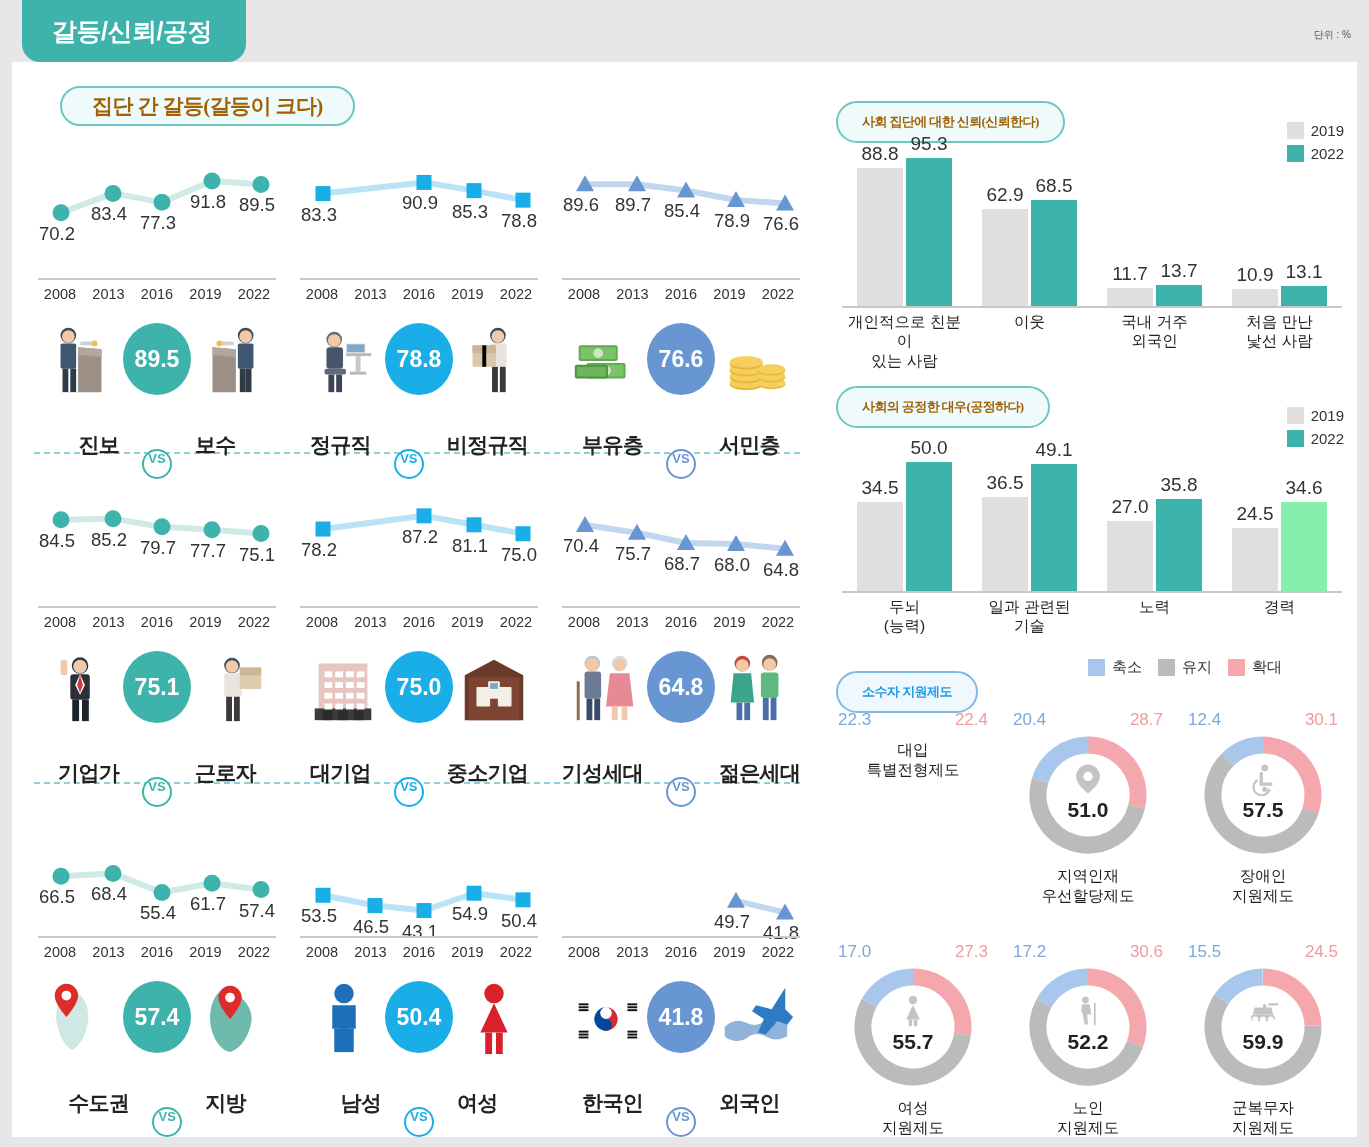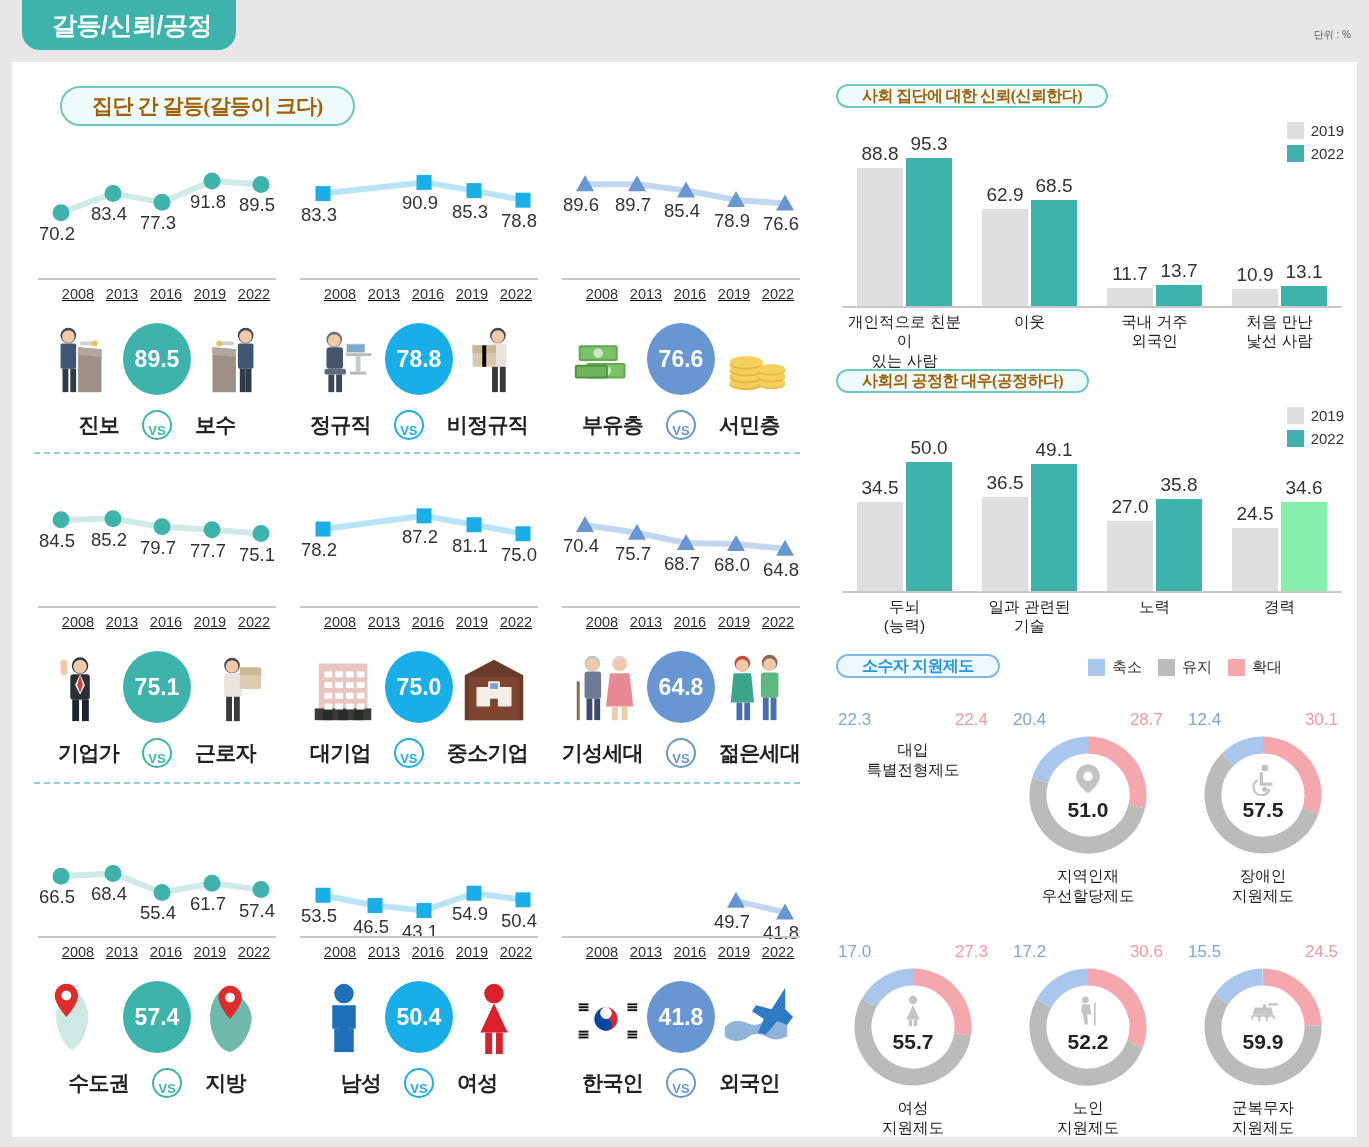--- a/index.html
+++ b/index.html
@@ -6,21 +6,21 @@
   body {
     width: 1369px; height: 1147px;
     background: #e8e6e6;
     font-family: "Liberation Sans", "DejaVu Sans", sans-serif;
     overflow: hidden;
     position: relative;
   }
   
   .header { position: absolute; top: 0; left: 0; width: 1369px; height: 62px; background: #e8e6e6; }
   .header-tab {
-    position: absolute; left: 22px; top: 0; height: 50px; padding: 0 24px 0 30px;
+    position: absolute; left: 22px; top: 0; height: 62px; padding: 0 34px 0 30px;
     background: #3eb3ac; border-radius: 0 0 18px 18px;
     display: flex; align-items: center;
   }
   .header-tab-label { color: #fff; font-size: 25px; font-weight: bold; letter-spacing: -0.5px; }
   .unit-label { position: absolute; right: 18px; top: 28px; font-size: 10px; color: #555; }
 
   
   .canvas {
     position: absolute; top: 62px; left: 12px;
     width: 1345px; height: 1075px;
@@ -47,55 +47,55 @@
 
   .cell { position: absolute; top: 0; width: 250px; height: 300px; }
   .cell.c1 { left: 10px; }
   .cell.c2 { left: 272px; }
   .cell.c3 { left: 534px; }
 
   
   .chart-box { position: relative; width: 250px; height: 140px; }
   .chart-svg { position: absolute; left: 0; top: 0; }
   .axis-line { position: absolute; left: 6px; top: 140px; width: 238px; height: 1.5px; background: #c8c8c8; }
-  .years { position: absolute; left: 0; top: 148px; width: 250px; display: flex; justify-content: flex-end; padding: 0 6px; text-decoration: underline; }
+  .years { position: absolute; left: 0; top: 148px; width: 250px; display: flex; justify-content: space-between; padding: 0 6px; }
   .year { font-size: 14.5px; color: #333; font-weight: 500; width: 44px; text-align: center; }
   .pt-label { position: absolute; font-size: 18.5px; color: #333; font-weight: 500; white-space: nowrap; }
 
   
   .icon-row { position: absolute; left: 0; top: 180px; width: 250px; height: 82px; display: flex; align-items: center; justify-content: center; gap: 2px; }
   .big-circle {
     width: 68px; height: 72px; border-radius: 50%;
     display: flex; align-items: center; justify-content: center;
     color: #fff; font-size: 23px; font-weight: bold; flex: none; z-index: 3;
   }
   .side-icon { width: 78px; height: 80px; flex: none; display: flex; align-items: center; justify-content: center; }
   .vs-row { position: absolute; left: 0; top: 272px; width: 250px; display: flex; align-items: center; justify-content: center; gap: 23px; }
   .vs-text { font-size: 21px; font-weight: bold; color: #222; letter-spacing: -0.7px; }
   .vs-badge {
     width: 30px; height: 30px; border-radius: 50%;
-    display: flex; align-items: flex-end; justify-content: center;
-    font-size: 13px; font-weight: bold; color: #fff; flex: none;
+    display: flex; align-items: flex-start; justify-content: center;
+    font-size: 13px; font-weight: bold; color: #fff; flex: none; margin-top: 39px;
   }
   .vs-badge.hollow { background: #fff; border: 2.5px solid currentColor; }
   .vs-badge.hollow span { font-size: 13px; font-weight: bold; }
 
   .dash-div { position: absolute; left: 12px; width: 766px; height: 0; border-top: 2px dashed #8ecfd8; }
   .dash-div.d1 { top: 378px; }
   .dash-div.d2 { top: 708px; }
 
   
   .right-panel { position: absolute; left: 808px; top: 12px; width: 530px; height: 1055px; }
 
   .rsection { position: absolute; left: 0; width: 530px; }
   .rs1 { top: 10px; height: 265px; }
   .rs2 { top: 295px; height: 265px; }
   .rs3 { top: 580px; height: 470px; }
 
-  .r-title { position: absolute; left: 16px; top: 0; height: 24px; padding: 0 24px; font-size: 16px; }
+  .r-title { position: absolute; left: 16px; top: 17px; height: 42px; padding: 0 24px; font-size: 13px; }
   .legend { position: absolute; right: 6px; top: 38px; display: flex; flex-direction: column; gap: 6px; }
   .legend.inline { flex-direction: row; gap: 16px; top: 6px; right: 0; align-items: center; }
   .legend-item { display: flex; align-items: center; gap: 7px; }
   .legend-swatch { width: 17px; height: 17px; flex: none; }
   .legend-label { font-size: 15px; color: #333; font-weight: 500; }
 
   .bars { position: absolute; left: 22px; top: 62px; width: 500px; height: 160px; display: flex; align-items: flex-end; justify-content: space-around; }
   .bar-group { display: flex; align-items: flex-end; gap: 3px; position: relative; height: 160px; }
   .bar { width: 46px; position: relative; }
   .bar-val { position: absolute; left: 50%; transform: translateX(-50%); bottom: 100%; margin-bottom: 3px; font-size: 19px; font-weight: 500; color: #333; white-space: nowrap; }

